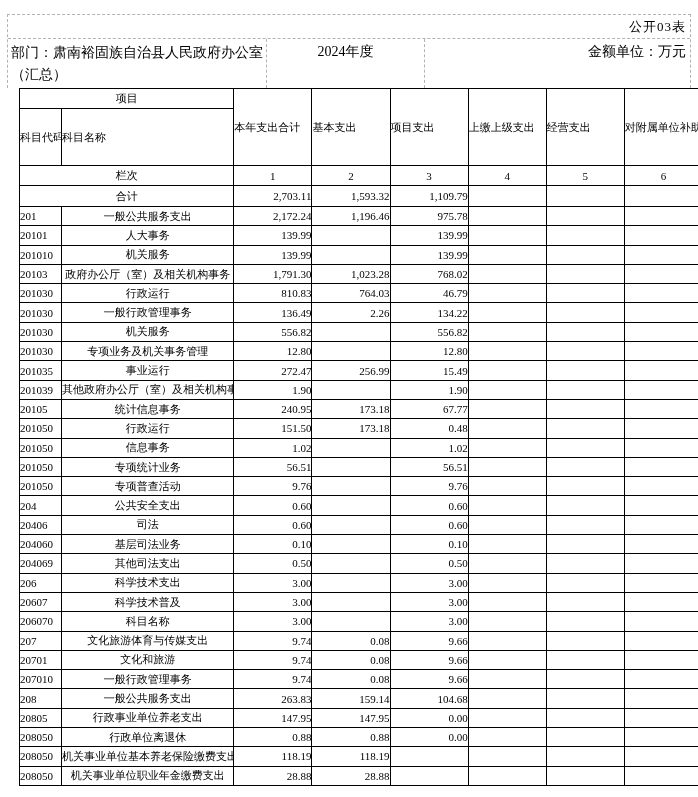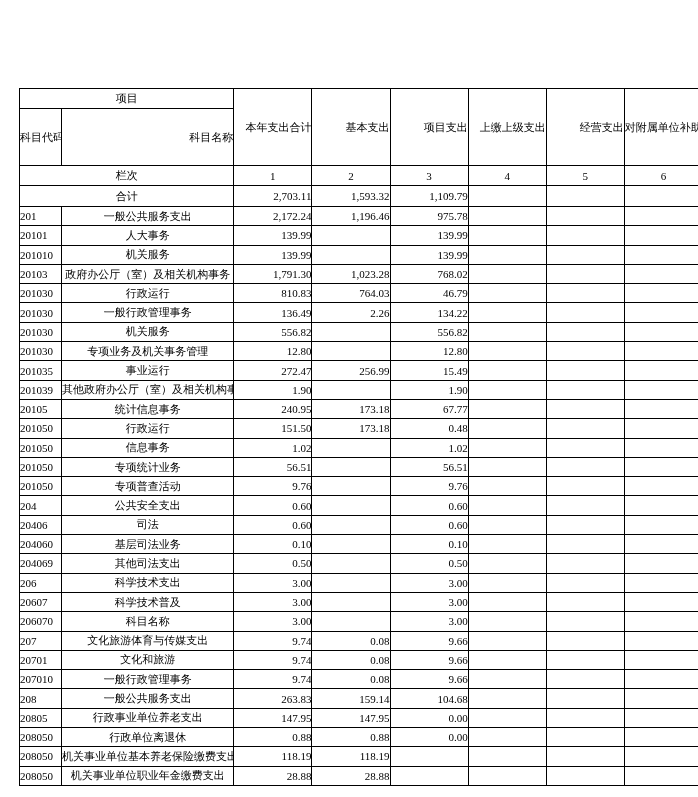--- a/index.html
+++ b/index.html
@@ -78,36 +78,44 @@
     white-space: nowrap;
     vertical-align: middle;
   }
   tr.r-project td { height: 19px; }
   tr.r-header td { height: 56px; }
   tr.r-lanci td { height: 19px; }
   tr.r-total td { height: 20px; }
   tr.r-data td { height: 18.3px; }
   td.center { text-align: center; }
   td.hdr {
-    text-align: right;
+    text-align: left;
     font-size: 10.5px;
     white-space: normal;
     line-height: 15px;
     padding: 0 1px;
   }
   td.code { text-align: left; padding-left: 4px; font-size: 10.5px; }
   td.name { text-align: center; padding-left: 5px; }
   td.num { text-align: right; padding-right: 8px; }
   tr.r-total td { font-weight: normal; }
 </style>
 </head>
 <body>
 
 <div class="sheet">
 
+  <div class="head-block">
+    <div class="title-row">公开03表</div>
+    <div class="info-row">
+      <div class="info-dept">部门：肃南裕固族自治县人民政府办公室（汇总）</div>
+      <div class="info-year">2024年度</div>
+      <div class="info-unit">金额单位：万元</div>
+    </div>
+  </div>
 
   <table class="budget">
     <colgroup>
       <col style="width:42px">
       <col style="width:172px">
       <col style="width:78px">
       <col style="width:78px">
       <col style="width:78px">
       <col style="width:78px">
       <col style="width:78px">

